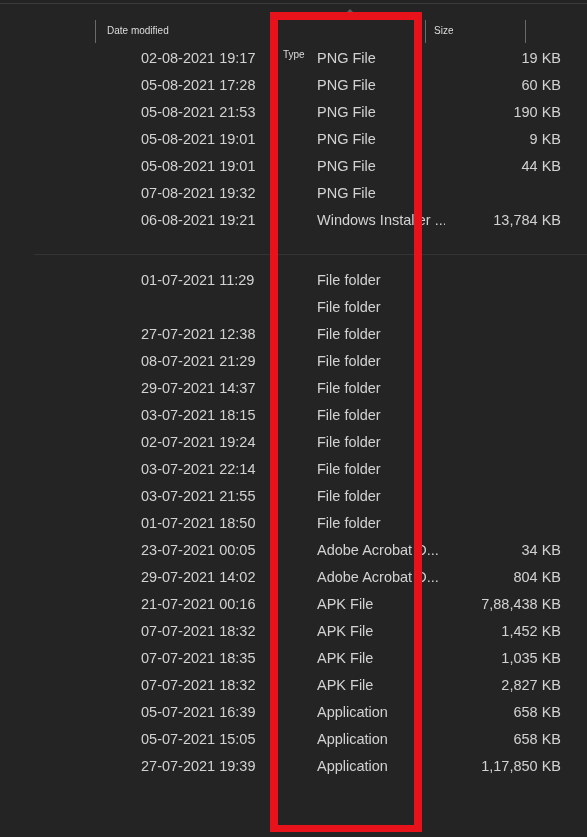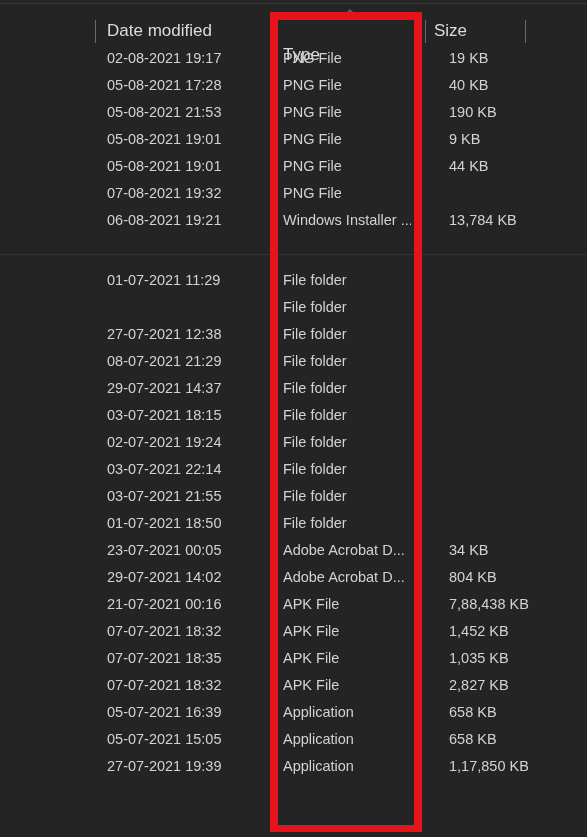--- a/index.html
+++ b/index.html
@@ -28,21 +28,21 @@
     position: absolute;
     left: 0; top: 17px;
     width: 587px; height: 28px;
   }
   .header .hcell {
     position: absolute;
     top: 0;
     height: 28px;
     line-height: 28px;
     color: #dcdcdc;
-    font-size: 17px;
+    font-size: 10px;
     white-space: nowrap;
     overflow: hidden;
   }
   .hcell.date { left: 107px; }
   .hcell.type { left: 283px; margin-top: 24px; }
   .hcell.size { left: 434px; }
   .hdiv {
     position: absolute;
     top: 3px;
     width: 1px; height: 23px;
@@ -59,39 +59,40 @@
     width: 0; height: 0;
     border-left: 4px solid transparent;
     border-right: 4px solid transparent;
     border-bottom: 4px solid #5e5e5e;
   }
   
   .rows {
     position: absolute;
     left: 0; top: 45px;
     width: 587px;
+    padding-left: 34px;
   }
   .row {
     position: relative;
     height: 27px;
     width: 587px;
   }
   .row .c {
     position: absolute;
     top: 0;
     height: 27px;
     line-height: 27px;
     color: #d2d2d2;
     font-size: 14.5px;
     white-space: nowrap;
     overflow: hidden;
   }
   .c.date { left: 107px; width: 160px; text-align: left; }
   .c.type { left: 283px; width: 128px; text-align: left; }
-  .c.size { left: 449px; width: 92px; text-align: left; }
+  .c.size { left: 435px; width: 92px; text-align: right; }
   
   .group-gap {
     position: relative;
     height: 33px;
     width: 587px;
   }
   .group-gap .sep {
     position: absolute;
     left: 0; top: 20px;
     width: 587px; height: 1px;
@@ -131,21 +132,21 @@
 
   <div class="rows" id="rows-container">
       <div class="row">
         <div class="c date">02-08-2021 19:17</div>
         <div class="c type">PNG File</div>
         <div class="c size">19 KB</div>
       </div>
       <div class="row">
         <div class="c date">05-08-2021 17:28</div>
         <div class="c type">PNG File</div>
-        <div class="c size">40 KB</div>
+        <div class="c size">60 KB</div>
       </div>
       <div class="row">
         <div class="c date">05-08-2021 21:53</div>
         <div class="c type">PNG File</div>
         <div class="c size">190 KB</div>
       </div>
       <div class="row">
         <div class="c date">05-08-2021 19:01</div>
         <div class="c type">PNG File</div>
         <div class="c size">9 KB</div>

